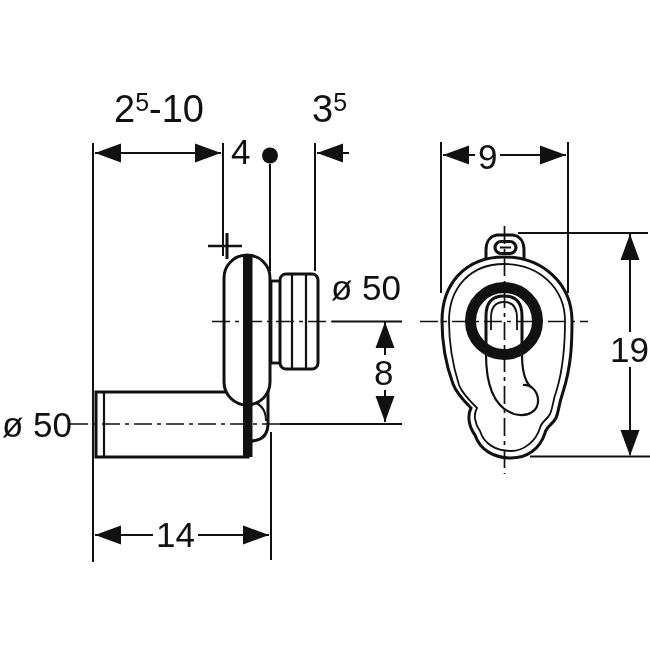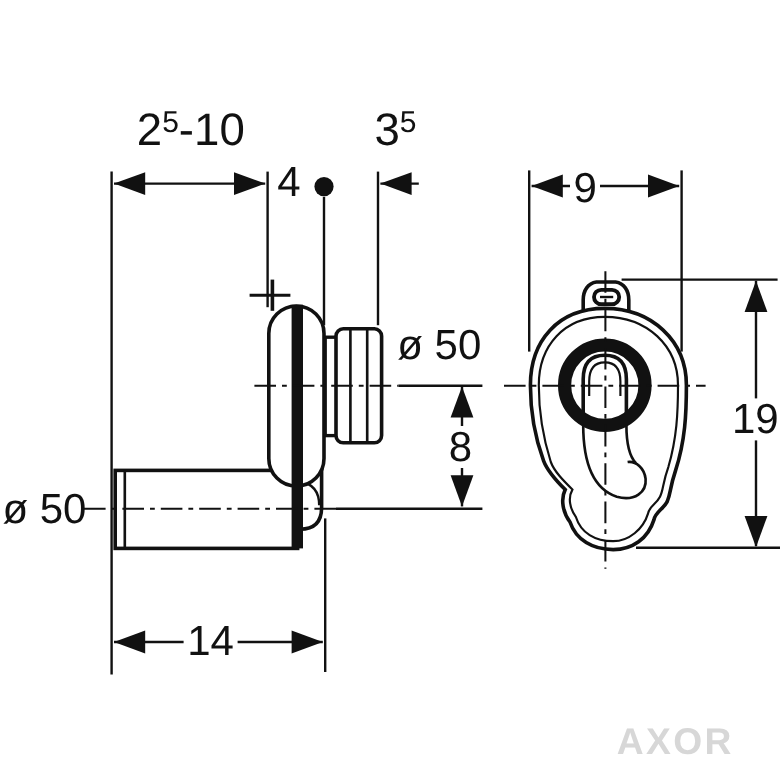--- a/index.html
+++ b/index.html
@@ -115,15 +115,14 @@
   <div class="lbl sz-med onstroke" style="left:371px;top:355px;"><span>8</span></div>
 
   <div class="lbl sz-med" style="left:2px;top:407px;"><span>ø 50</span></div>
 
   <div class="lbl sz-med onstroke" style="left:153px;top:517px;"><span>14</span></div>
 
   <div class="lbl sz-med onstroke" style="left:475px;top:139px;"><span>9</span></div>
 
   <div class="lbl sz-med onstroke" style="left:607px;top:332px;"><span>19</span></div>
 
-  <div class="lbl brand" style="left:514px;top:602px;"><span>AXOR</span></div>
 
 </div>
 
 </body></html>

